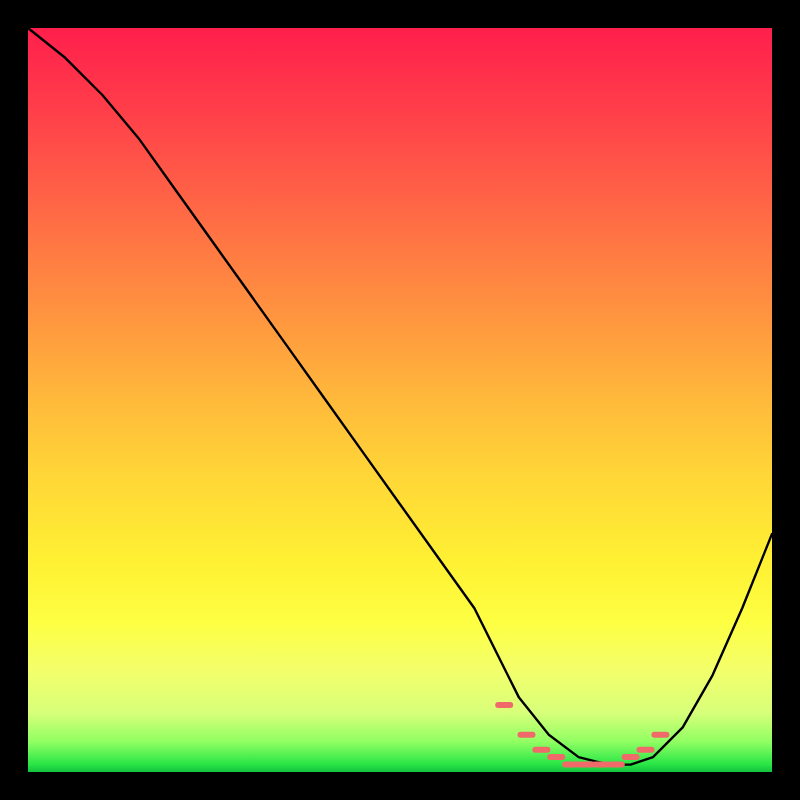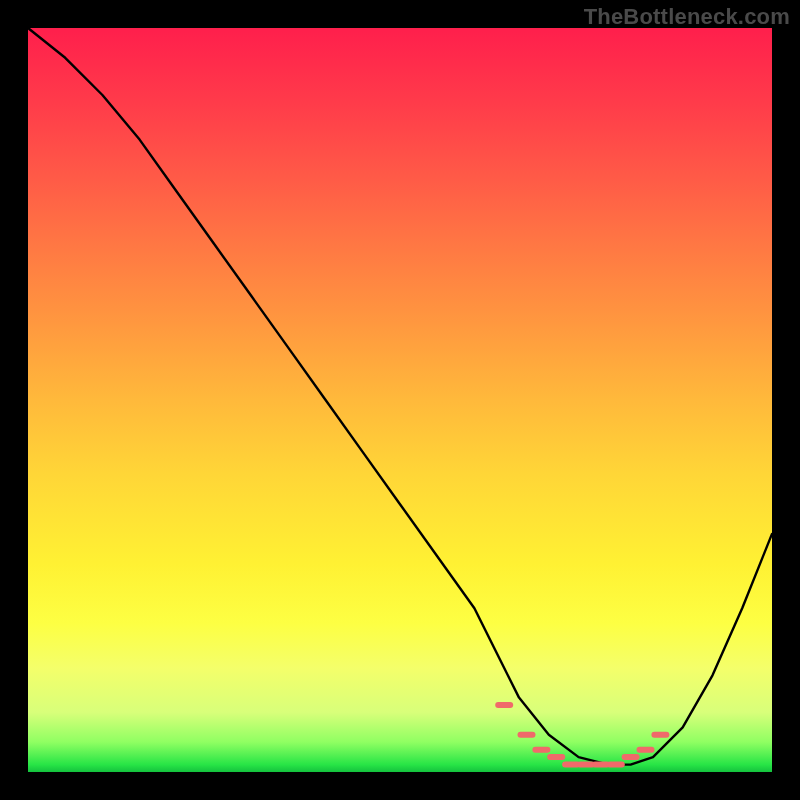--- a/index.html
+++ b/index.html
@@ -53,21 +53,20 @@
     inset: 0;
     width: 100%;
     height: 100%;
     overflow: visible;
   }
 </style>
 </head>
 <body>
 
 <div class="canvas">
-  <div class="watermark">TheBottleneck.com</div>
 
   <div class="plot-frame">
     <div class="gradient"></div>
     <svg class="curve" viewBox="0 0 744 744" preserveAspectRatio="none">
       <path id="main-curve" fill="none" stroke="#000" stroke-width="2.4" stroke-linejoin="round" stroke-linecap="round" d="M0.0 0.0 L37.2 29.8 L74.4 67.0 L111.6 111.6 L148.8 163.7 L186.0 215.8 L223.2 267.8 L260.4 319.9 L297.6 372.0 L334.8 424.1 L372.0 476.2 L409.2 528.2 L446.4 580.3 L468.7 625.0 L491.0 669.6 L520.8 706.8 L550.6 729.1 L580.3 736.6 L602.6 736.6 L625.0 729.1 L654.7 699.4 L684.5 647.3 L714.2 580.3 L744.0 505.9"></path>
       <g id="marker-group">
           <line x1="470.2" x2="482.2" y1="677.0" y2="677.0" stroke="#f06a6a" stroke-width="6" stroke-linecap="round"></line>
           <line x1="492.5" x2="504.5" y1="706.8" y2="706.8" stroke="#f06a6a" stroke-width="6" stroke-linecap="round"></line>
           <line x1="507.4" x2="519.4" y1="721.7" y2="721.7" stroke="#f06a6a" stroke-width="6" stroke-linecap="round"></line>
           <line x1="522.2" x2="534.2" y1="729.1" y2="729.1" stroke="#f06a6a" stroke-width="6" stroke-linecap="round"></line>

